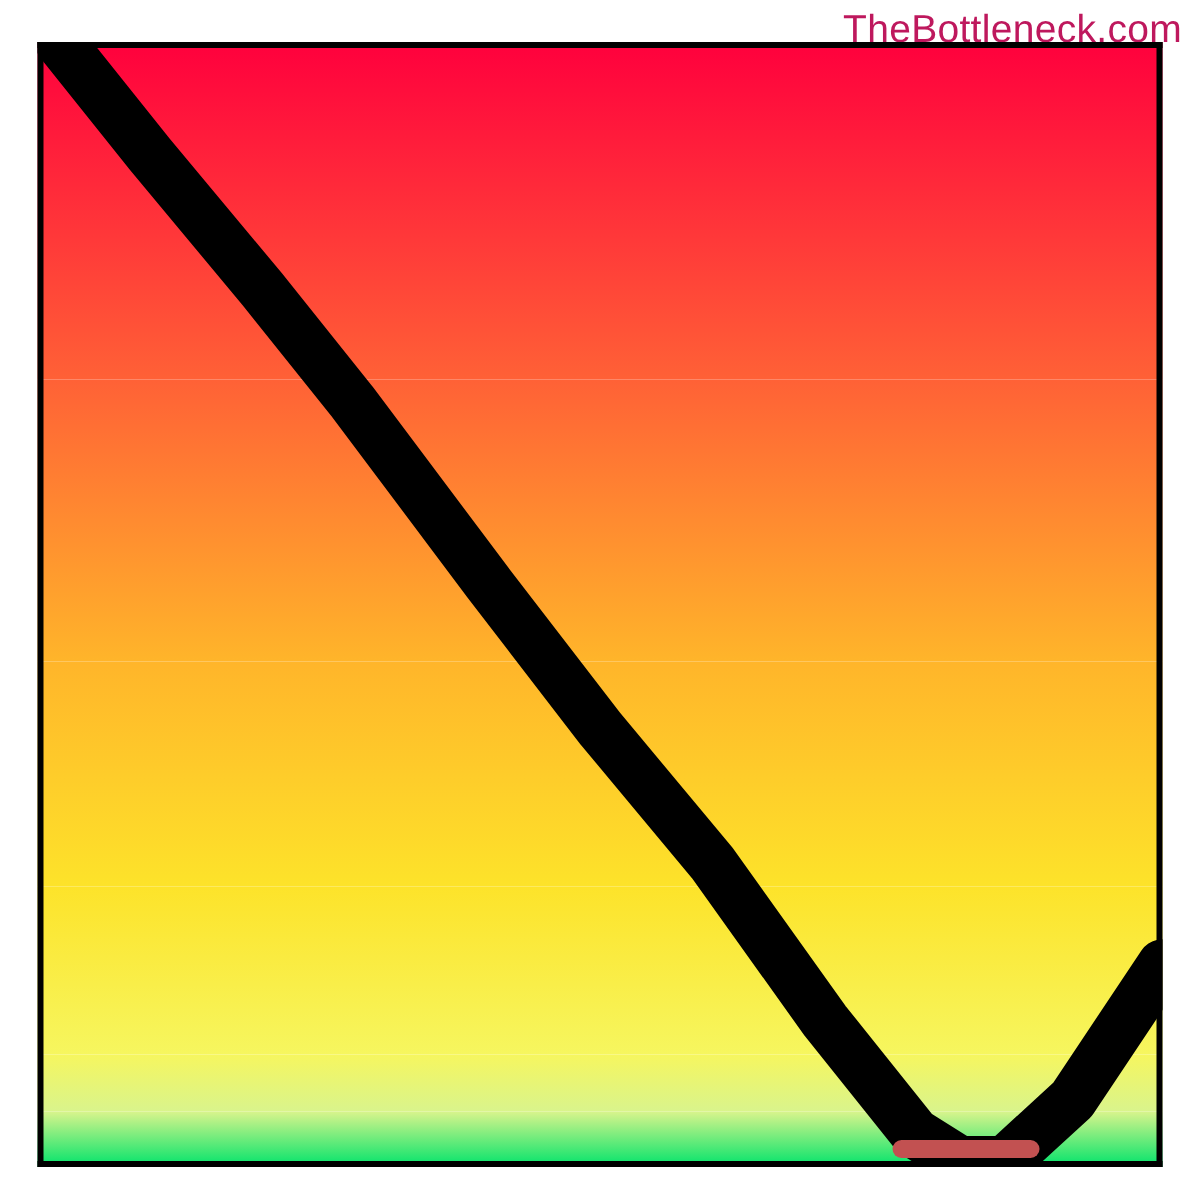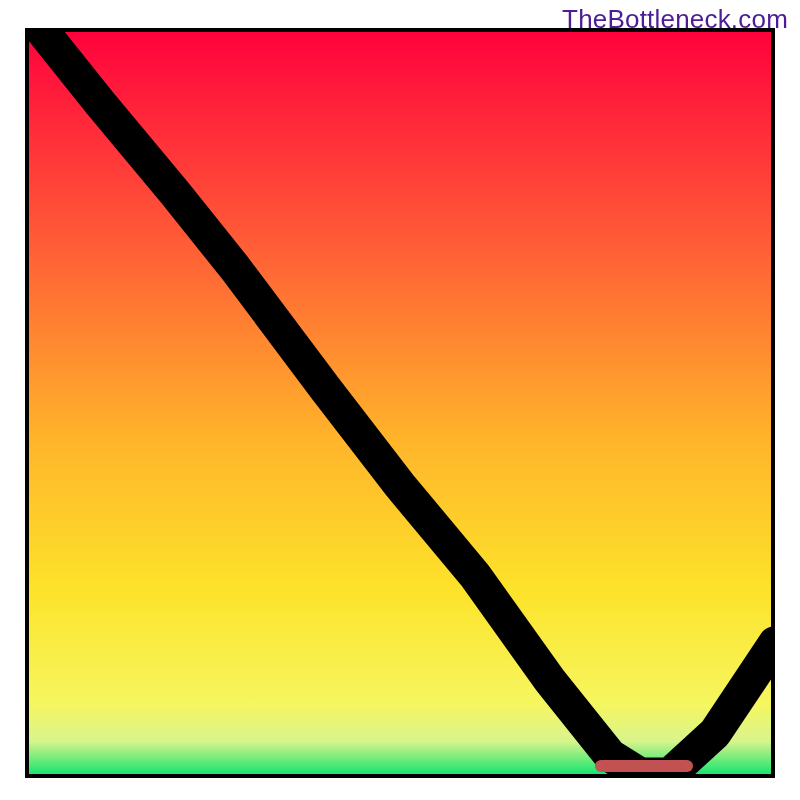--- a/index.html
+++ b/index.html
@@ -15,21 +15,21 @@
     position: relative;
     width: 800px;
     height: 800px;
   }
   .watermark {
     position: absolute;
     top: 4px;
     right: 12px;
     font-size: 26px;
     font-weight: 500;
-    color: #4c1d95;
+    color: #be185d;
     letter-spacing: 0.2px;
   }
   .plot {
     position: absolute;
     left: 25px;
     top: 28px;
     width: 750px;
     height: 750px;
   }
   

